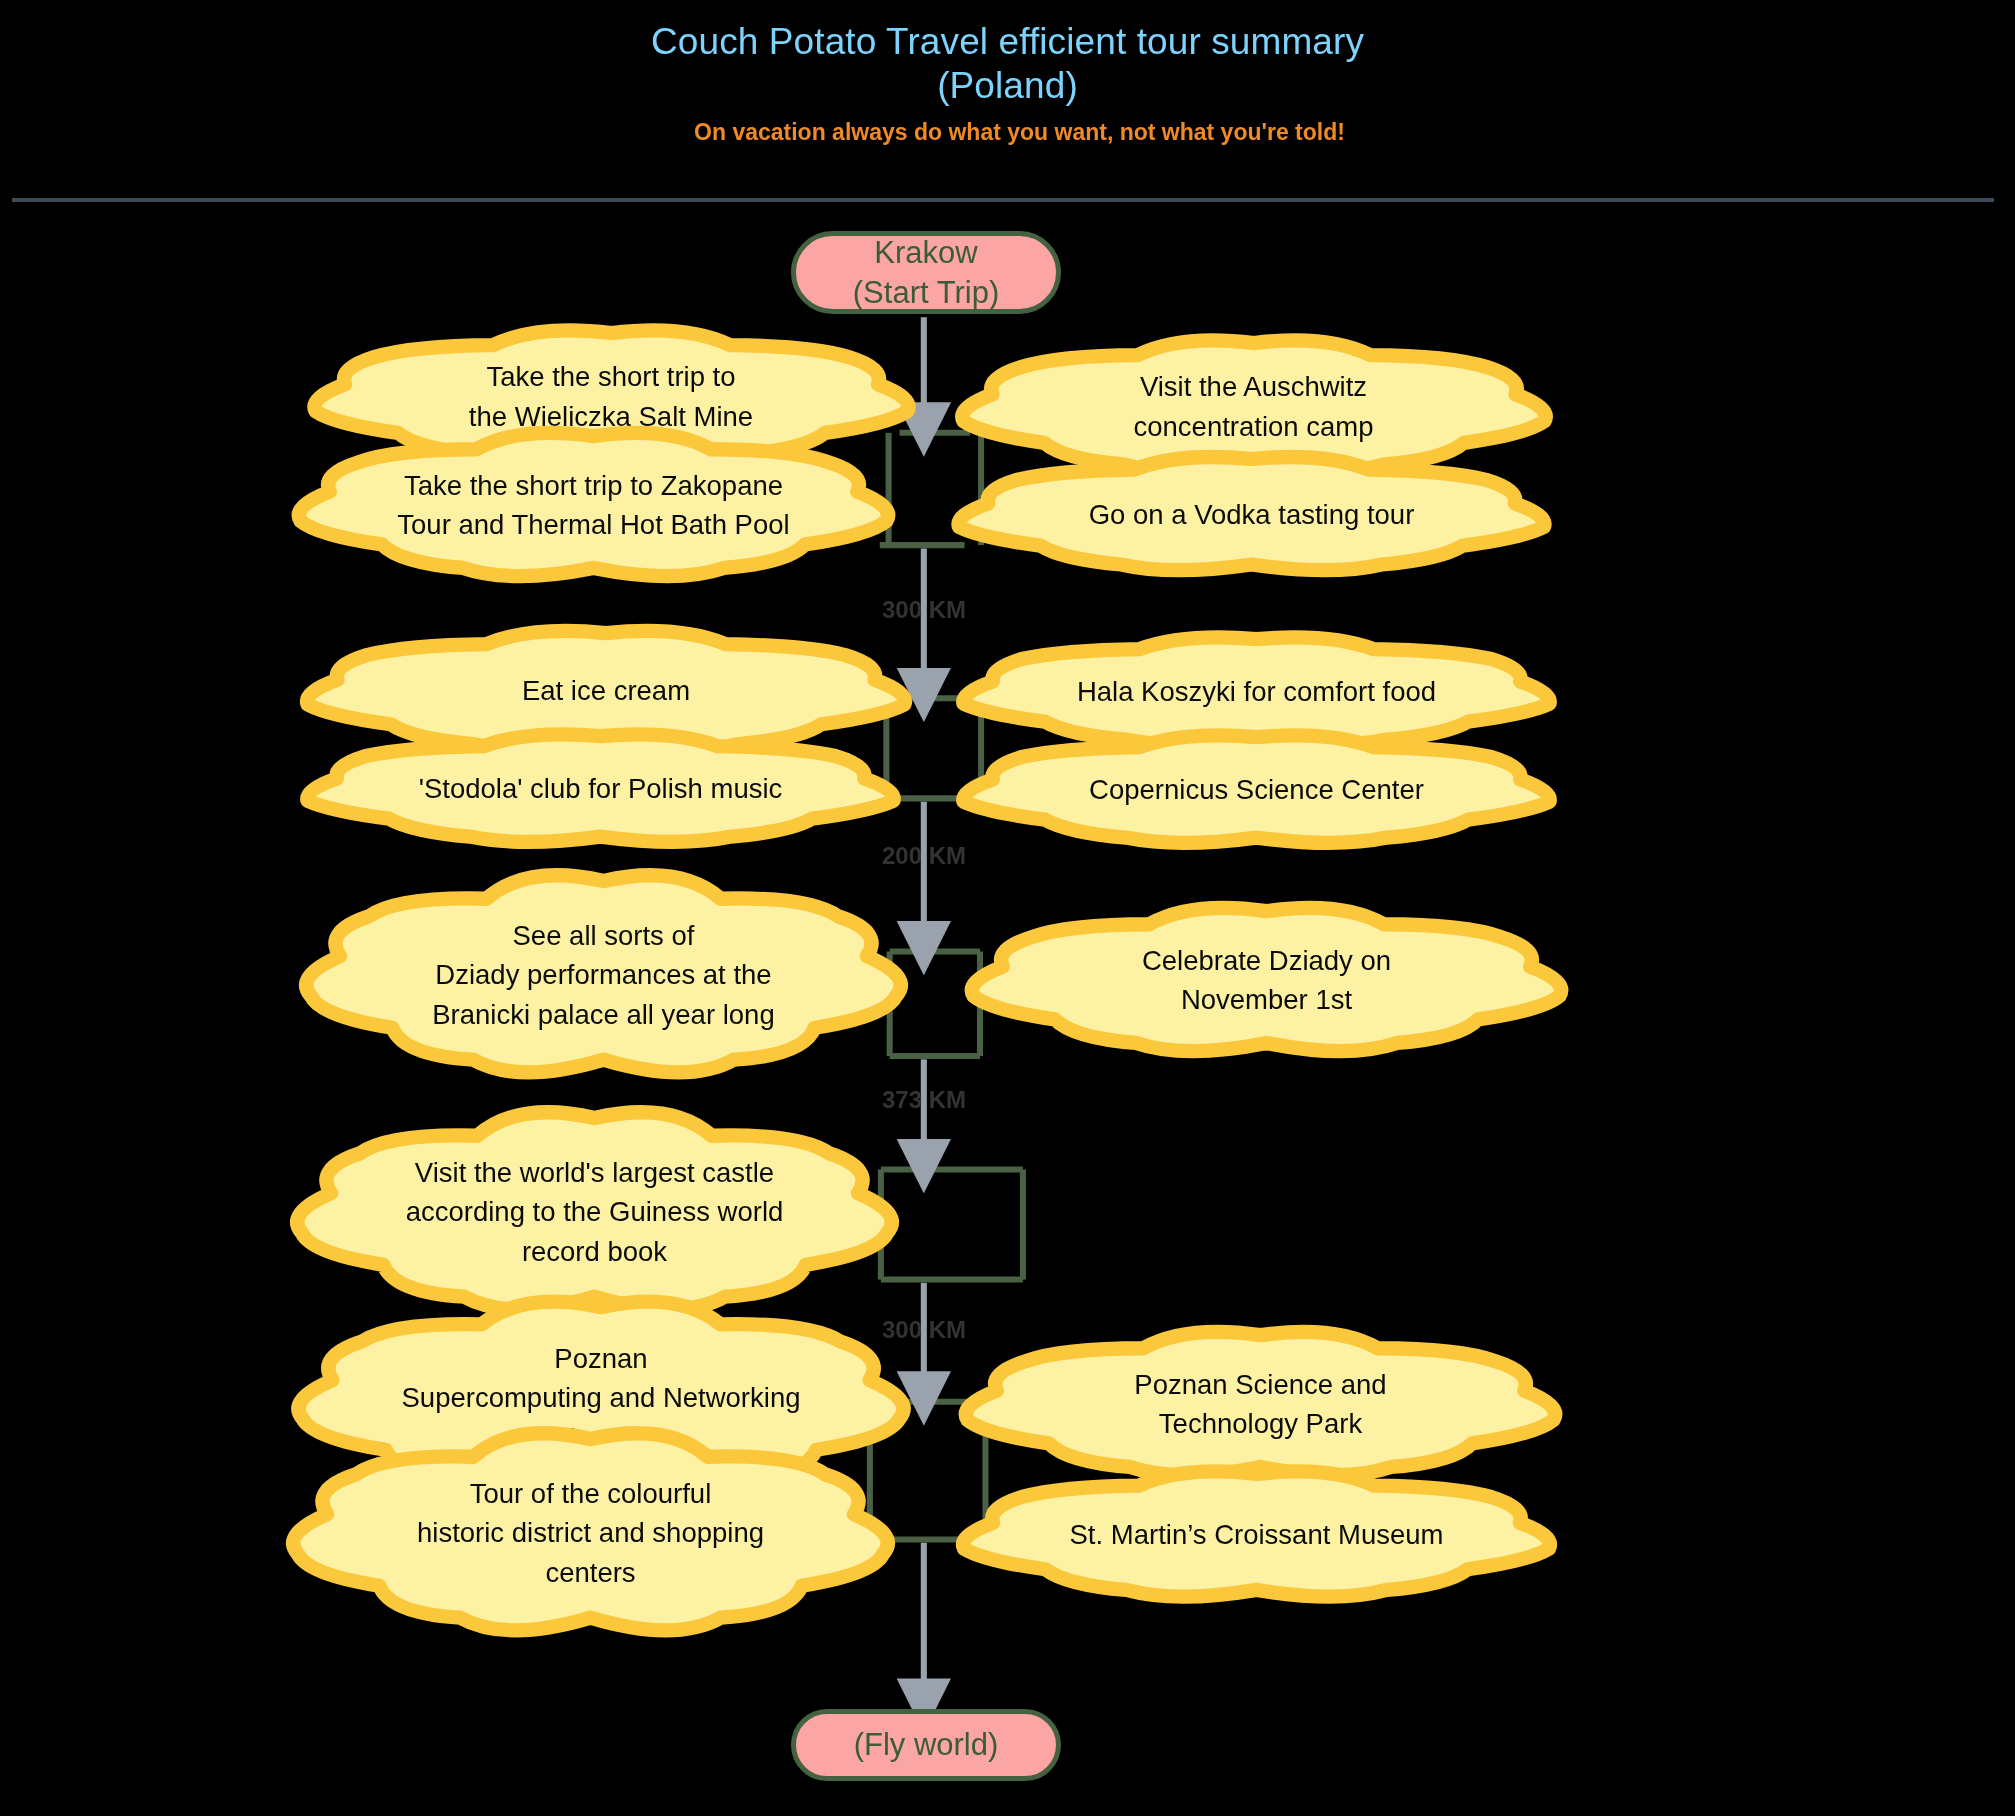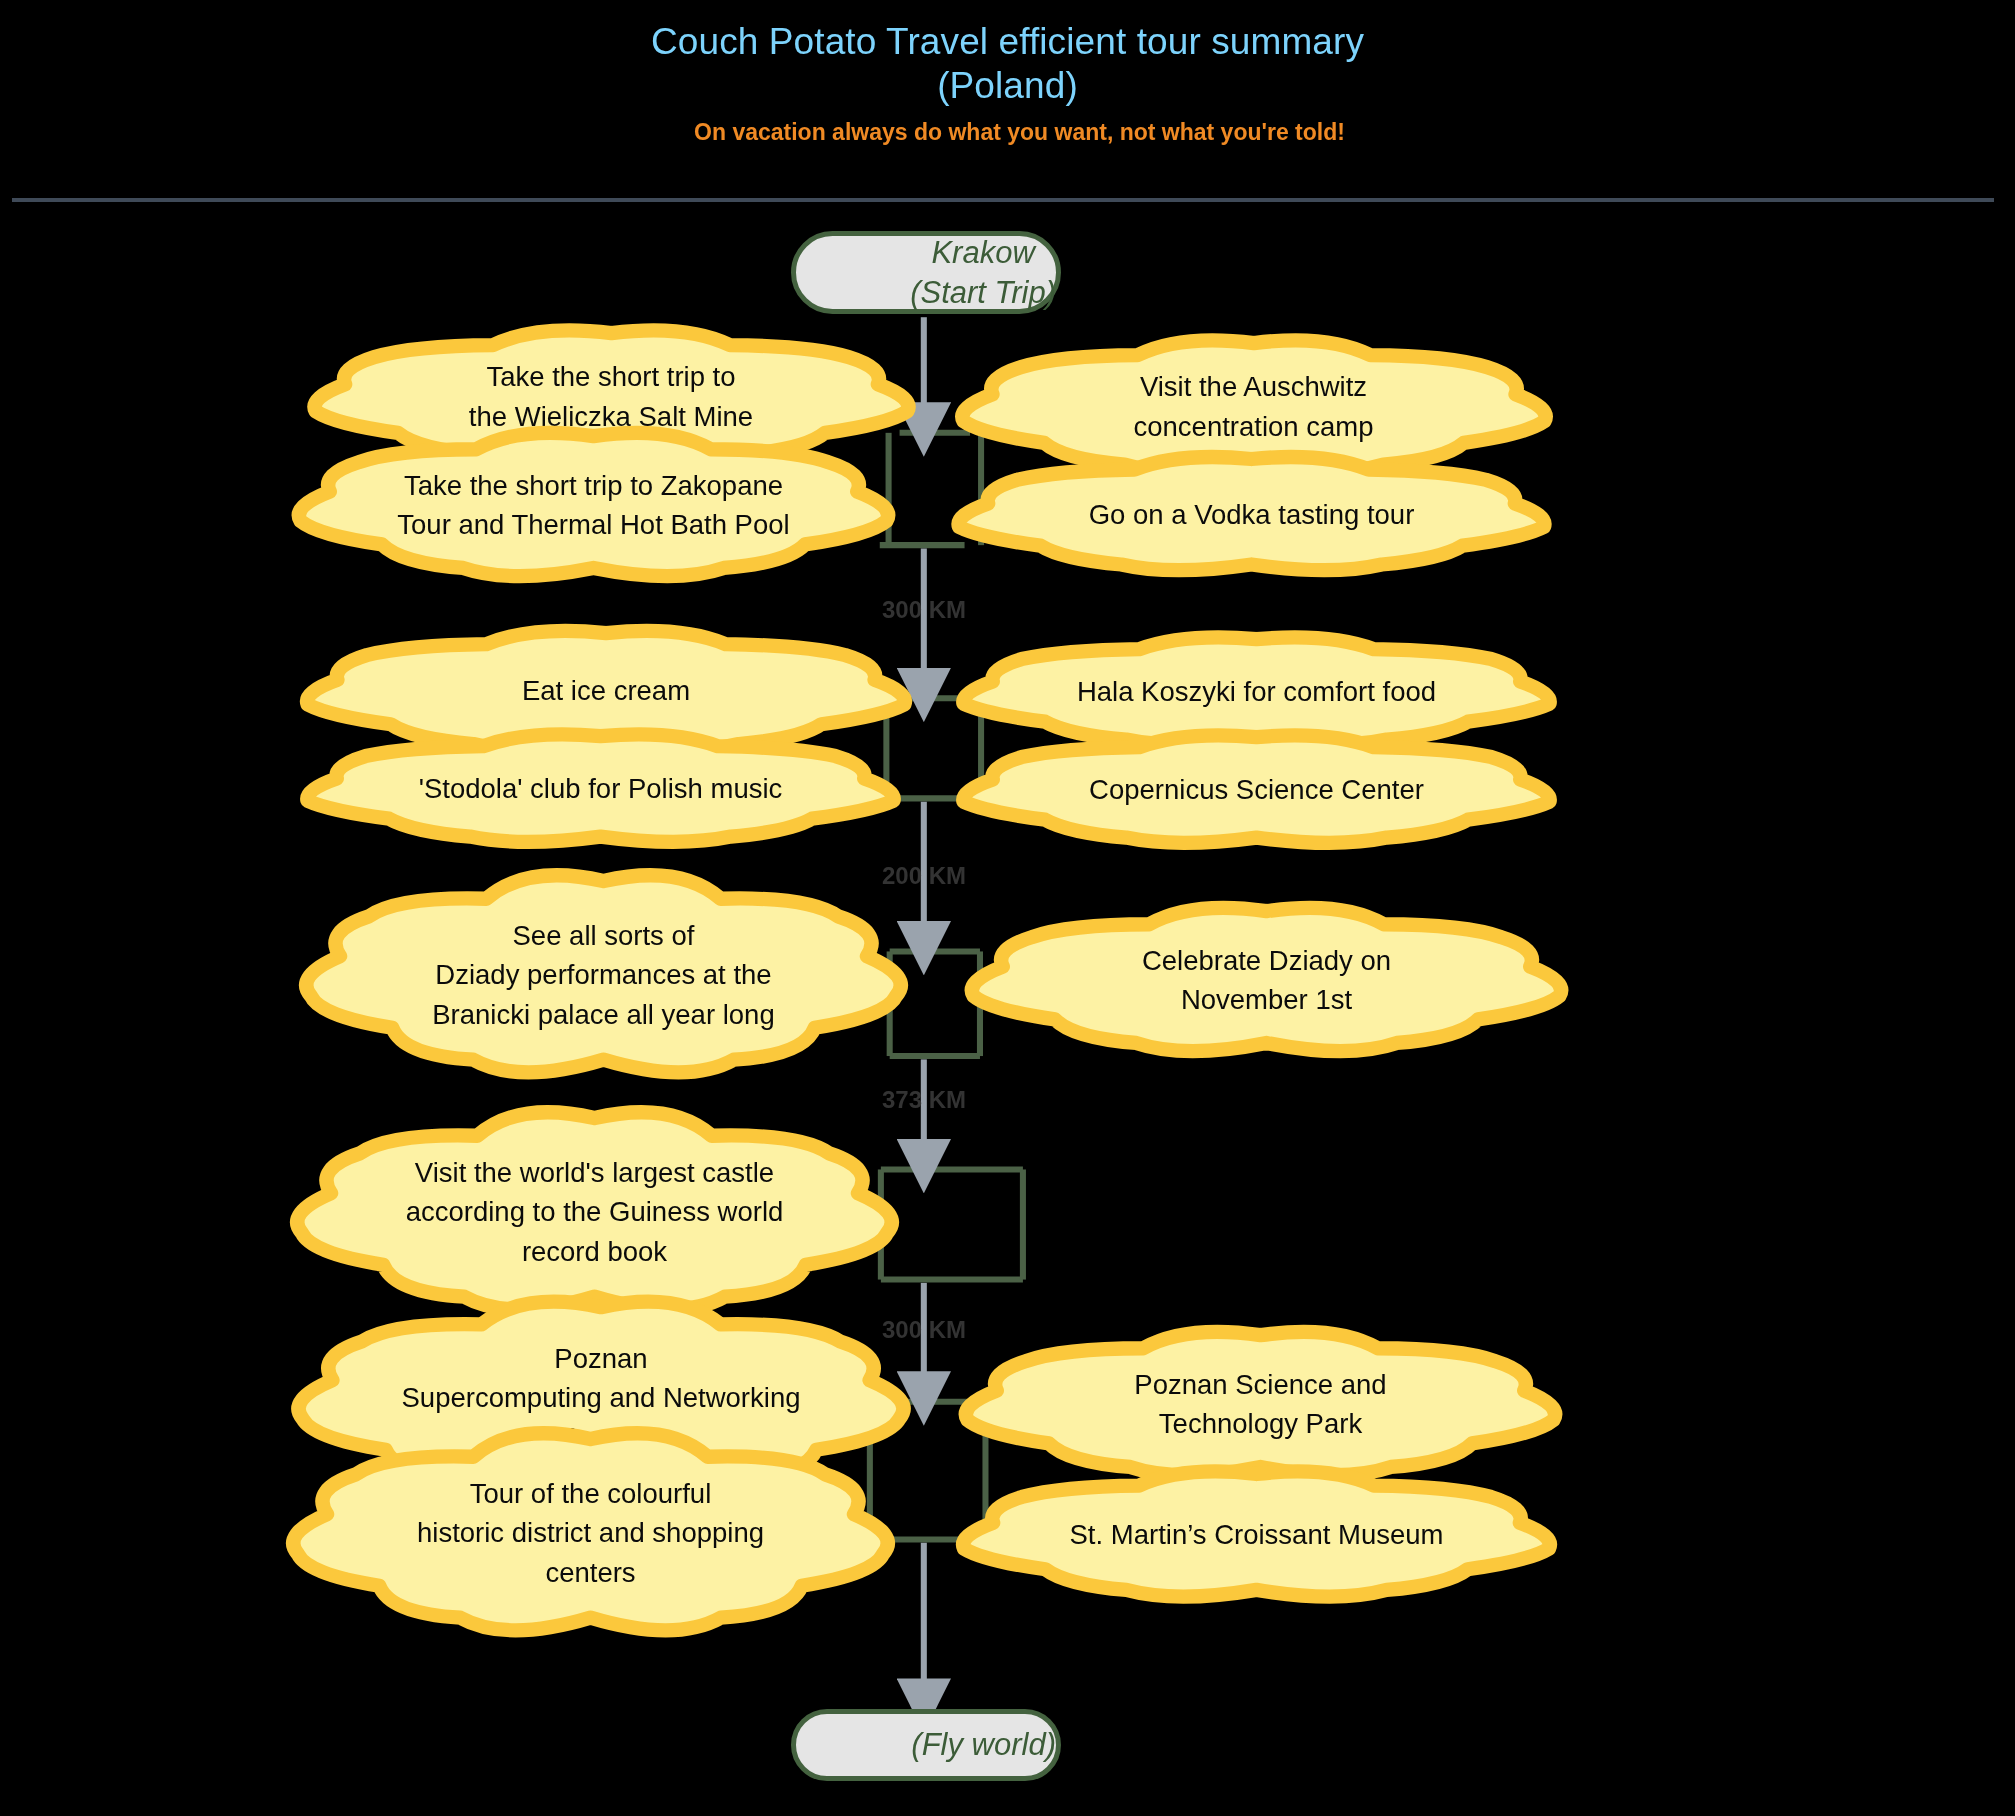--- a/index.html
+++ b/index.html
@@ -21,25 +21,24 @@
   .hdr-rule{
     position:absolute;left:12px;top:198px;width:1982px;height:3.9px;
     background:#3f4a58;
   }
 
   
   #links{position:absolute;left:0;top:0;width:2015px;height:1817px;}
 
   
   .term{
-    position:absolute;background:#e5e5e5;border:5px solid #44623f;
+    position:absolute;background:#fca5a5;border:5px solid #44623f;
     border-radius:66px;color:#3c5c38;font-size:31px;line-height:1.28;
-    display:flex;align-items:center;justify-content:flex-end;text-align:center;
+    display:flex;align-items:center;justify-content:center;text-align:center;
     box-sizing:border-box;
-    font-style:italic;
   }
 
   
   .cloud{position:absolute;}
   .cloud svg{position:absolute;left:0;top:0;overflow:visible;}
   .cloud .txt{
     position:absolute;left:0;top:0;width:100%;height:100%;
     display:flex;align-items:center;justify-content:center;
     text-align:center;color:#0b0b0b;font-size:27.5px;line-height:1.42;
     box-sizing:border-box;padding:0 32px;white-space:pre-line;
@@ -213,19 +212,19 @@
       <div class="cloud" style="left: 981px; top: 1499px; width: 551px; height: 72px;">
         <svg width="601" height="122" style="left: -25px; top: -25px;" viewBox="0 0 1092 222">
           <path d="M 546.0 0.0 Q 680.1 -15.4 759.2 21.0 Q 902.7 22.3 972.9 41.8 Q 1036.5 61.5 1025.1 88.8 Q 1089.4 112.3 1078.3 135.7 Q 1041.8 158.1 930.2 173.3 Q 893.1 201.7 782.9 211.0 Q 693.3 235.3 546.0 210.9 Q 398.7 235.3 309.1 211.0 Q 198.9 201.7 161.8 173.3 Q 50.2 158.1 13.7 135.7 Q 2.6 112.3 66.9 88.8 Q 55.5 61.5 119.1 41.8 Q 189.3 22.3 332.8 21.0 Q 411.9 -15.4 546.0 0.0 Z" fill="#fdf2a4" stroke="#fbc83c" stroke-width="26" stroke-linejoin="round"></path>
         </svg>
         <div class="txt">St. Martin’s Croissant Museum</div>
       </div>
     </div>
 
   <div id="dists">
       <div class="dist" style="left: 924px; top: 596px;">300 KM</div>
-      <div class="dist" style="left: 924px; top: 842px; margin-top: 20px;">200 KM</div>
+      <div class="dist" style="left: 924px; top: 842px;">200 KM</div>
       <div class="dist" style="left: 924px; top: 1086px;">373 KM</div>
       <div class="dist" style="left: 924px; top: 1316px;">300 KM</div>
     </div>
 
 </div>
 
 
 </body></html>

